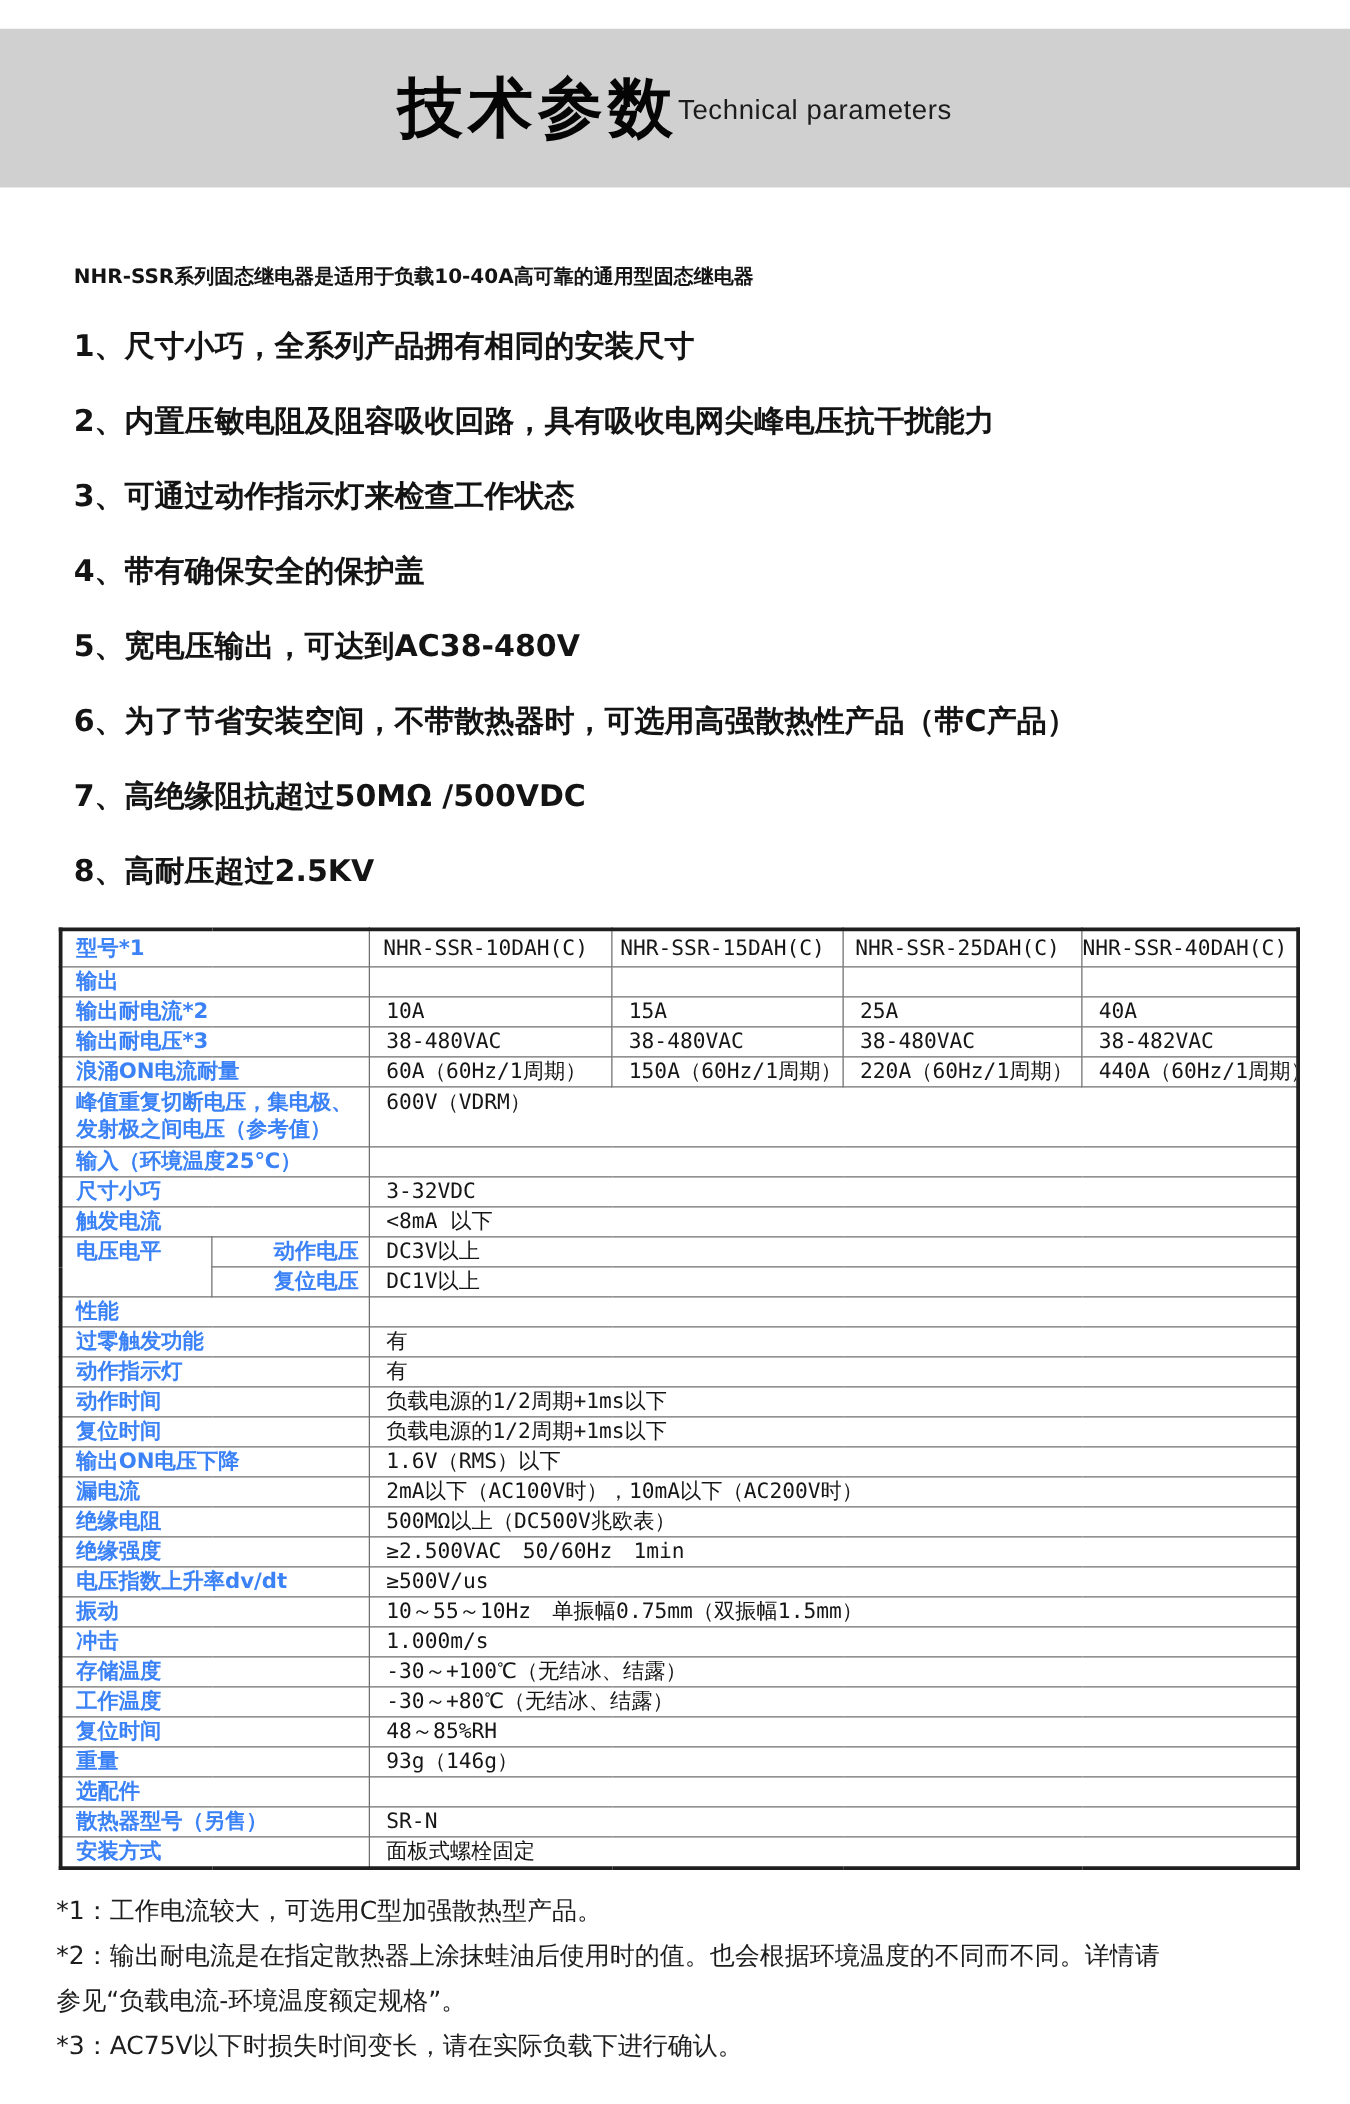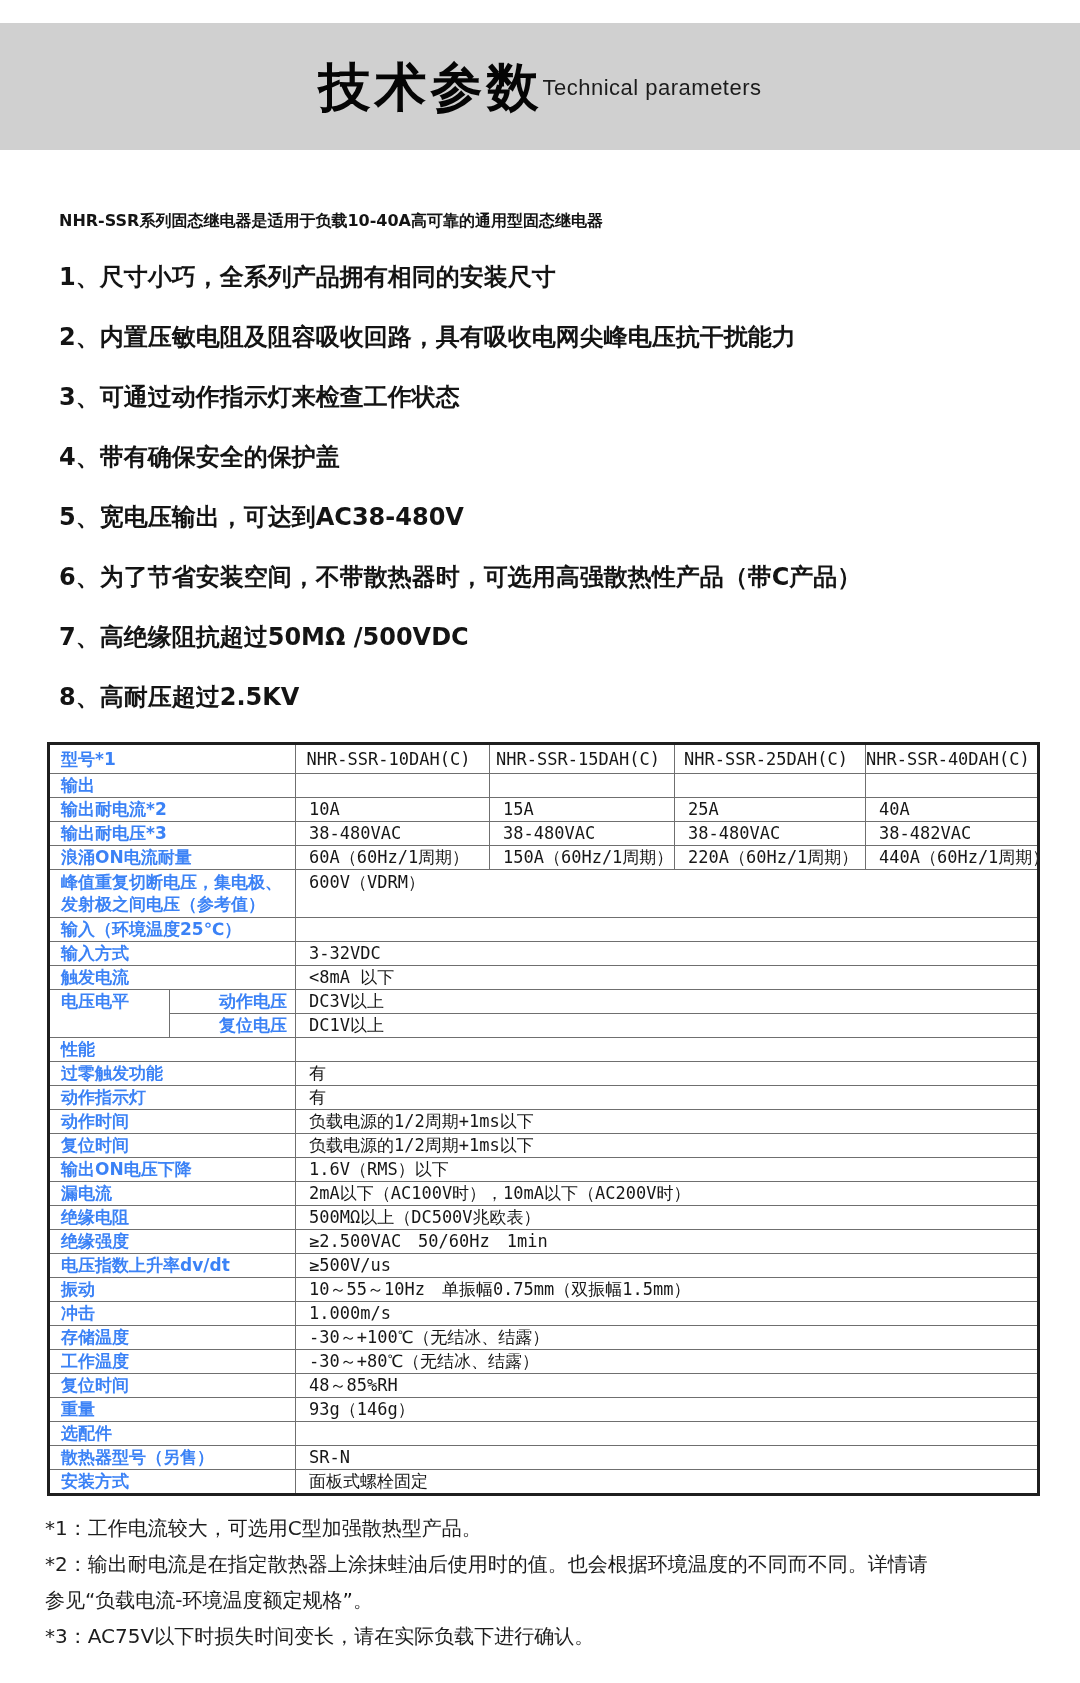--- a/index.html
+++ b/index.html
@@ -131,21 +131,21 @@
       </tr>
       <tr class="tall">
         <td class="label" colspan="2">峰值重复切断电压，集电极、发射极之间电压（参考值）</td>
         <td class="value" colspan="4">600V（VDRM）</td>
       </tr>
       <tr>
         <td class="label" colspan="2">输入（环境温度25℃）</td>
         <td class="value" colspan="4"></td>
       </tr>
       <tr>
-        <td class="label" colspan="2">输入方式</td>
+        <td class="label" colspan="2">尺寸小巧</td>
         <td class="value" colspan="4">3-32VDC</td>
       </tr>
       <tr>
         <td class="label" colspan="2">触发电流</td>
         <td class="value" colspan="4">&lt;8mA 以下</td>
       </tr>
       <tr>
         <td class="label vtop" rowspan="2">电压电平</td>
         <td class="label sub">动作电压</td>
         <td class="value" colspan="4">DC3V以上</td>

